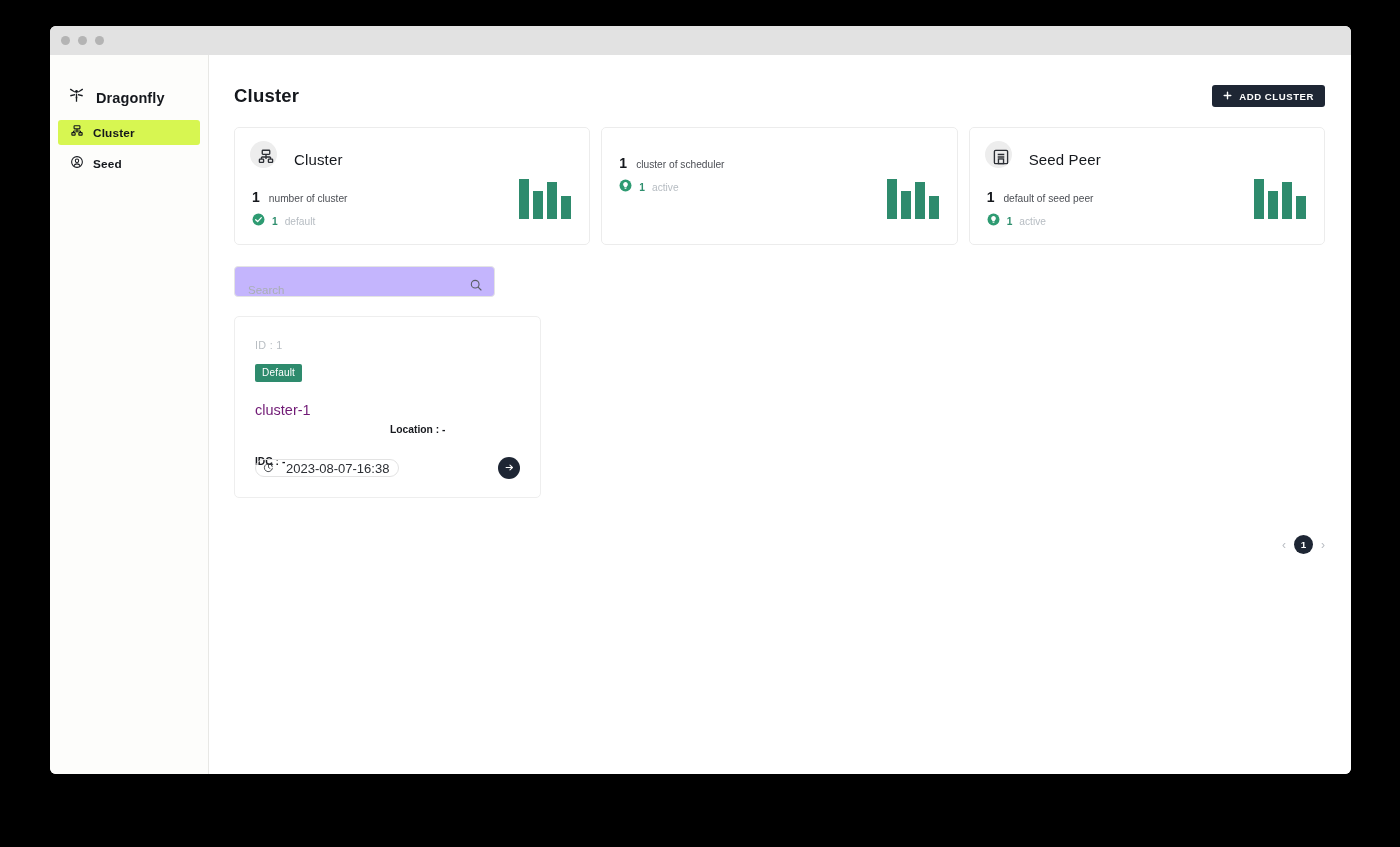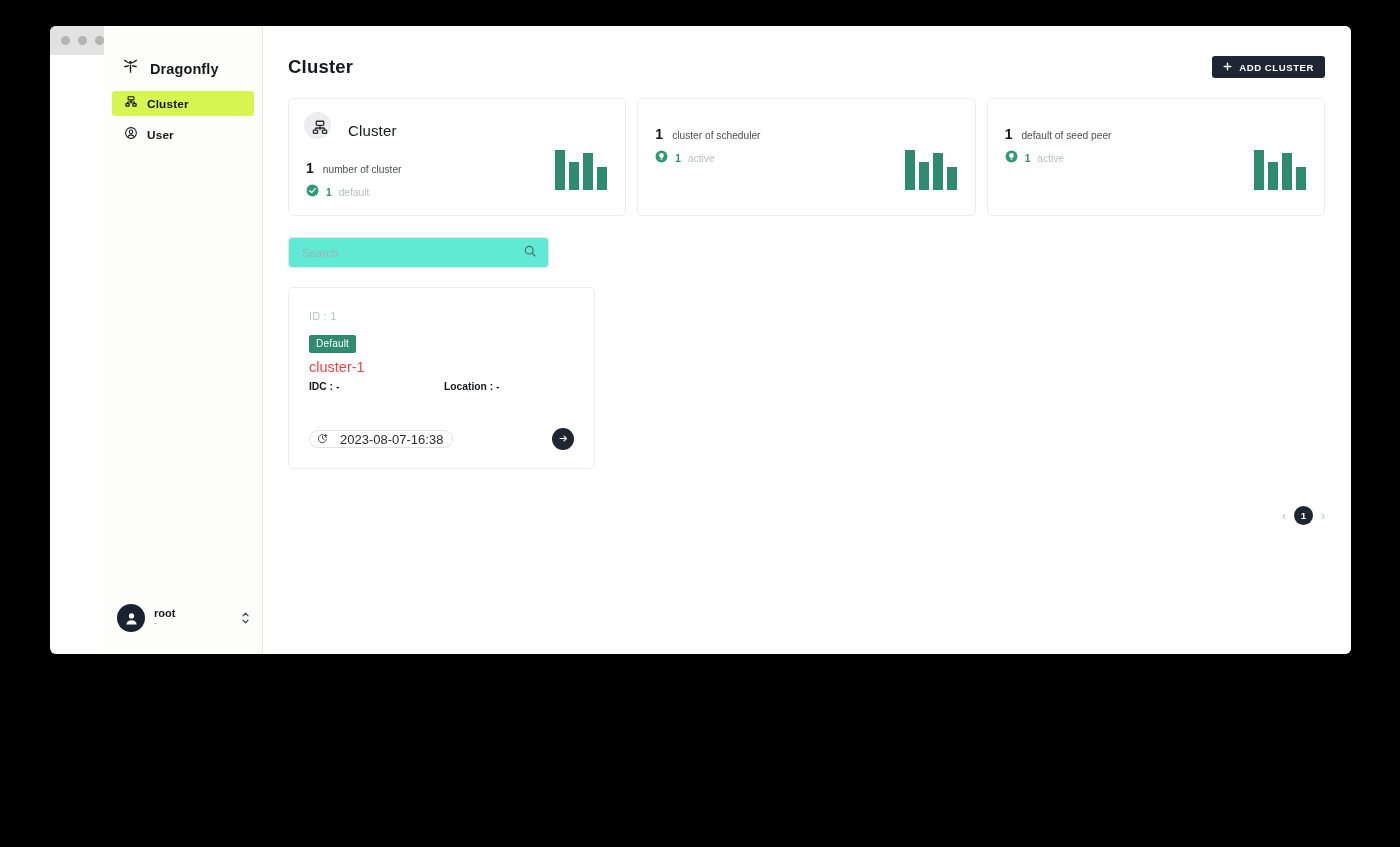--- a/index.html
+++ b/index.html
@@ -6,26 +6,26 @@
   html, body {
     width: 1400px; height: 847px;
     background: #000000;
     font-family: "Liberation Sans", sans-serif;
     overflow: hidden;
   }
 
   .window {
     position: absolute;
     left: 50px; top: 26px;
-    width: 1301px; height: 628px;
+    width: 1301px; height: 748px;
     background: #ffffff;
     border-radius: 6px;
     overflow: hidden;
     display: flex;
-    flex-direction: row;
+    flex-direction: column;
   }
 
   
   .titlebar {
     height: 29px;
     background: #e2e2e2;
     display: flex;
     align-items: center;
     padding-left: 11px;
     gap: 8px;
@@ -141,23 +141,23 @@
 
   .spark { position: absolute; right: 18px; bottom: 25px; display: flex; align-items: flex-end; gap: 4px; height: 44px; }
   .spark span { width: 10px; background: #2e8b6d; display: block; }
 
   
   .search-box {
     margin-top: 21px;
     width: 261px; height: 31px;
     border: 1px solid #e4e4e4;
     border-radius: 4px;
-    display: flex; align-items: center;
+    display: flex; align-items: flex-end;
     padding: 0 11px 0 13px;
-    background: #5eead4;
+    background: #c4b5fd;
   }
   .search-input {
     flex: 1 1 auto; border: none; outline: none;
     font-size: 11.5px; color: #404349;
     font-family: "Liberation Sans", sans-serif;
     background: transparent;
   }
   .search-input::placeholder { color: #a9aeb4; }
 
   
@@ -174,24 +174,24 @@
   .cc-badge {
     display: inline-block;
     margin-top: 13px;
     background: #2e8b6d;
     color: #ffffff;
     font-size: 10px;
     padding: 3px 7px 4px 7px;
     border-radius: 2px;
     letter-spacing: .2px;
   }
-  .cc-name { margin-top: 6px; font-size: 14.5px; color: #ef4444; }
+  .cc-name { margin-top: 20px; font-size: 14.5px; color: #701a75; }
   .cc-meta { display: flex; margin-top: 6px; }
   .cc-meta-item { font-size: 10.3px; font-weight: 700; color: #17191e; }
-  .cc-meta-item:first-child { width: 135px; }
+  .cc-meta-item:first-child { width: 135px; margin-top: 32px; }
   .cc-foot {
     position: absolute; left: 20px; right: 20px; bottom: 18px;
     display: flex; align-items: center; justify-content: space-between;
   }
   .chip {
     display: flex; align-items: center; gap: 12px;
     border: 1px solid #e3e3e3; border-radius: 11px;
     height: 18px; padding: 0 9px 0 7px;
     font-size: 13px; color: #2b2e33;
   }
@@ -261,42 +261,24 @@
           <span class="nav-label">Cluster</span>
         </div>
         <div class="nav-item">
           <span>
             <svg width="14" height="14" viewBox="0 0 24 24" fill="none" stroke="#14171c" stroke-width="1.8">
               <circle cx="12" cy="12" r="9.2"></circle>
               <circle cx="12" cy="9.8" r="2.9"></circle>
               <path d="M6.6 18.6 a6 6 0 0 1 10.8 0"></path>
             </svg>
           </span>
-          <span class="nav-label">User</span>
+          <span class="nav-label">Seed</span>
         </div>
       </nav>
 
-      <div class="user-foot">
-        <span class="avatar">
-          <svg width="17" height="17" viewBox="0 0 24 24" fill="#ffffff">
-            <circle cx="12" cy="8.4" r="3.7"></circle>
-            <path d="M4.6 20.5 a7.6 7.6 0 0 1 14.8 0 Z"></path>
-          </svg>
-        </span>
-        <span class="user-meta">
-          <span class="user-name" style="display:block">root</span>
-          <span class="user-sub" style="display:block">-</span>
-        </span>
-        <span class="updown">
-          <svg width="9" height="16" viewBox="0 0 12 22" fill="none" stroke="#3b4250" stroke-width="1.7" stroke-linecap="round" stroke-linejoin="round">
-            <path d="M2.5 8 L6 4.5 L9.5 8"></path>
-            <path d="M2.5 14 L6 17.5 L9.5 14"></path>
-          </svg>
-        </span>
-      </div>
     </aside>
 
     <main class="main">
 
       <div class="page-head">
         <div class="page-title">Cluster</div>
         <button class="add-btn">
           <span>
             <svg width="9" height="9" viewBox="0 0 12 12" stroke="#ffffff" stroke-width="1.9" stroke-linecap="round">
               <path d="M6 1.6 V10.4 M1.6 6 H10.4"></path>
@@ -367,20 +349,33 @@
           </div>
           <div class="spark">
             <span style="height:40px"></span>
             <span style="height:28px"></span>
             <span style="height:37px"></span>
             <span style="height:23px"></span>
           </div>
         </div>
 
         <div class="card">
+          <div class="card-head">
+            <span class="icon-wrap">
+              <span class="icon-blob"></span>
+              <span class="icon-glyph">
+                <svg width="18" height="18" viewBox="0 0 24 24" fill="none" stroke="#2c2f35" stroke-width="1.8">
+                  <rect x="3.2" y="3.2" width="17.6" height="17.6" rx="1.6"></rect>
+                  <path d="M7.6 8.6 H16.4 M7.6 12 H16.4"></path>
+                  <rect x="8.6" y="14.6" width="6.8" height="6.2"></rect>
+                </svg>
+              </span>
+            </span>
+            <span class="card-title">Seed Peer</span>
+          </div>
           <div class="card-stats">
             <div class="stat-row">
               <span class="stat-num">1</span>
               <span class="stat-label">default of seed peer</span>
             </div>
             <div class="stat-sub">
               <span>
                 <svg width="13" height="13" viewBox="0 0 24 24">
                   <circle cx="12" cy="12" r="11" fill="#2e9b72"></circle>
                   <path d="M12 5.4 a4.4 4.4 0 0 0 -2.4 8.1 v1.7 h4.8 v-1.7 A4.4 4.4 0 0 0 12 5.4 Z" fill="#ffffff"></path>

